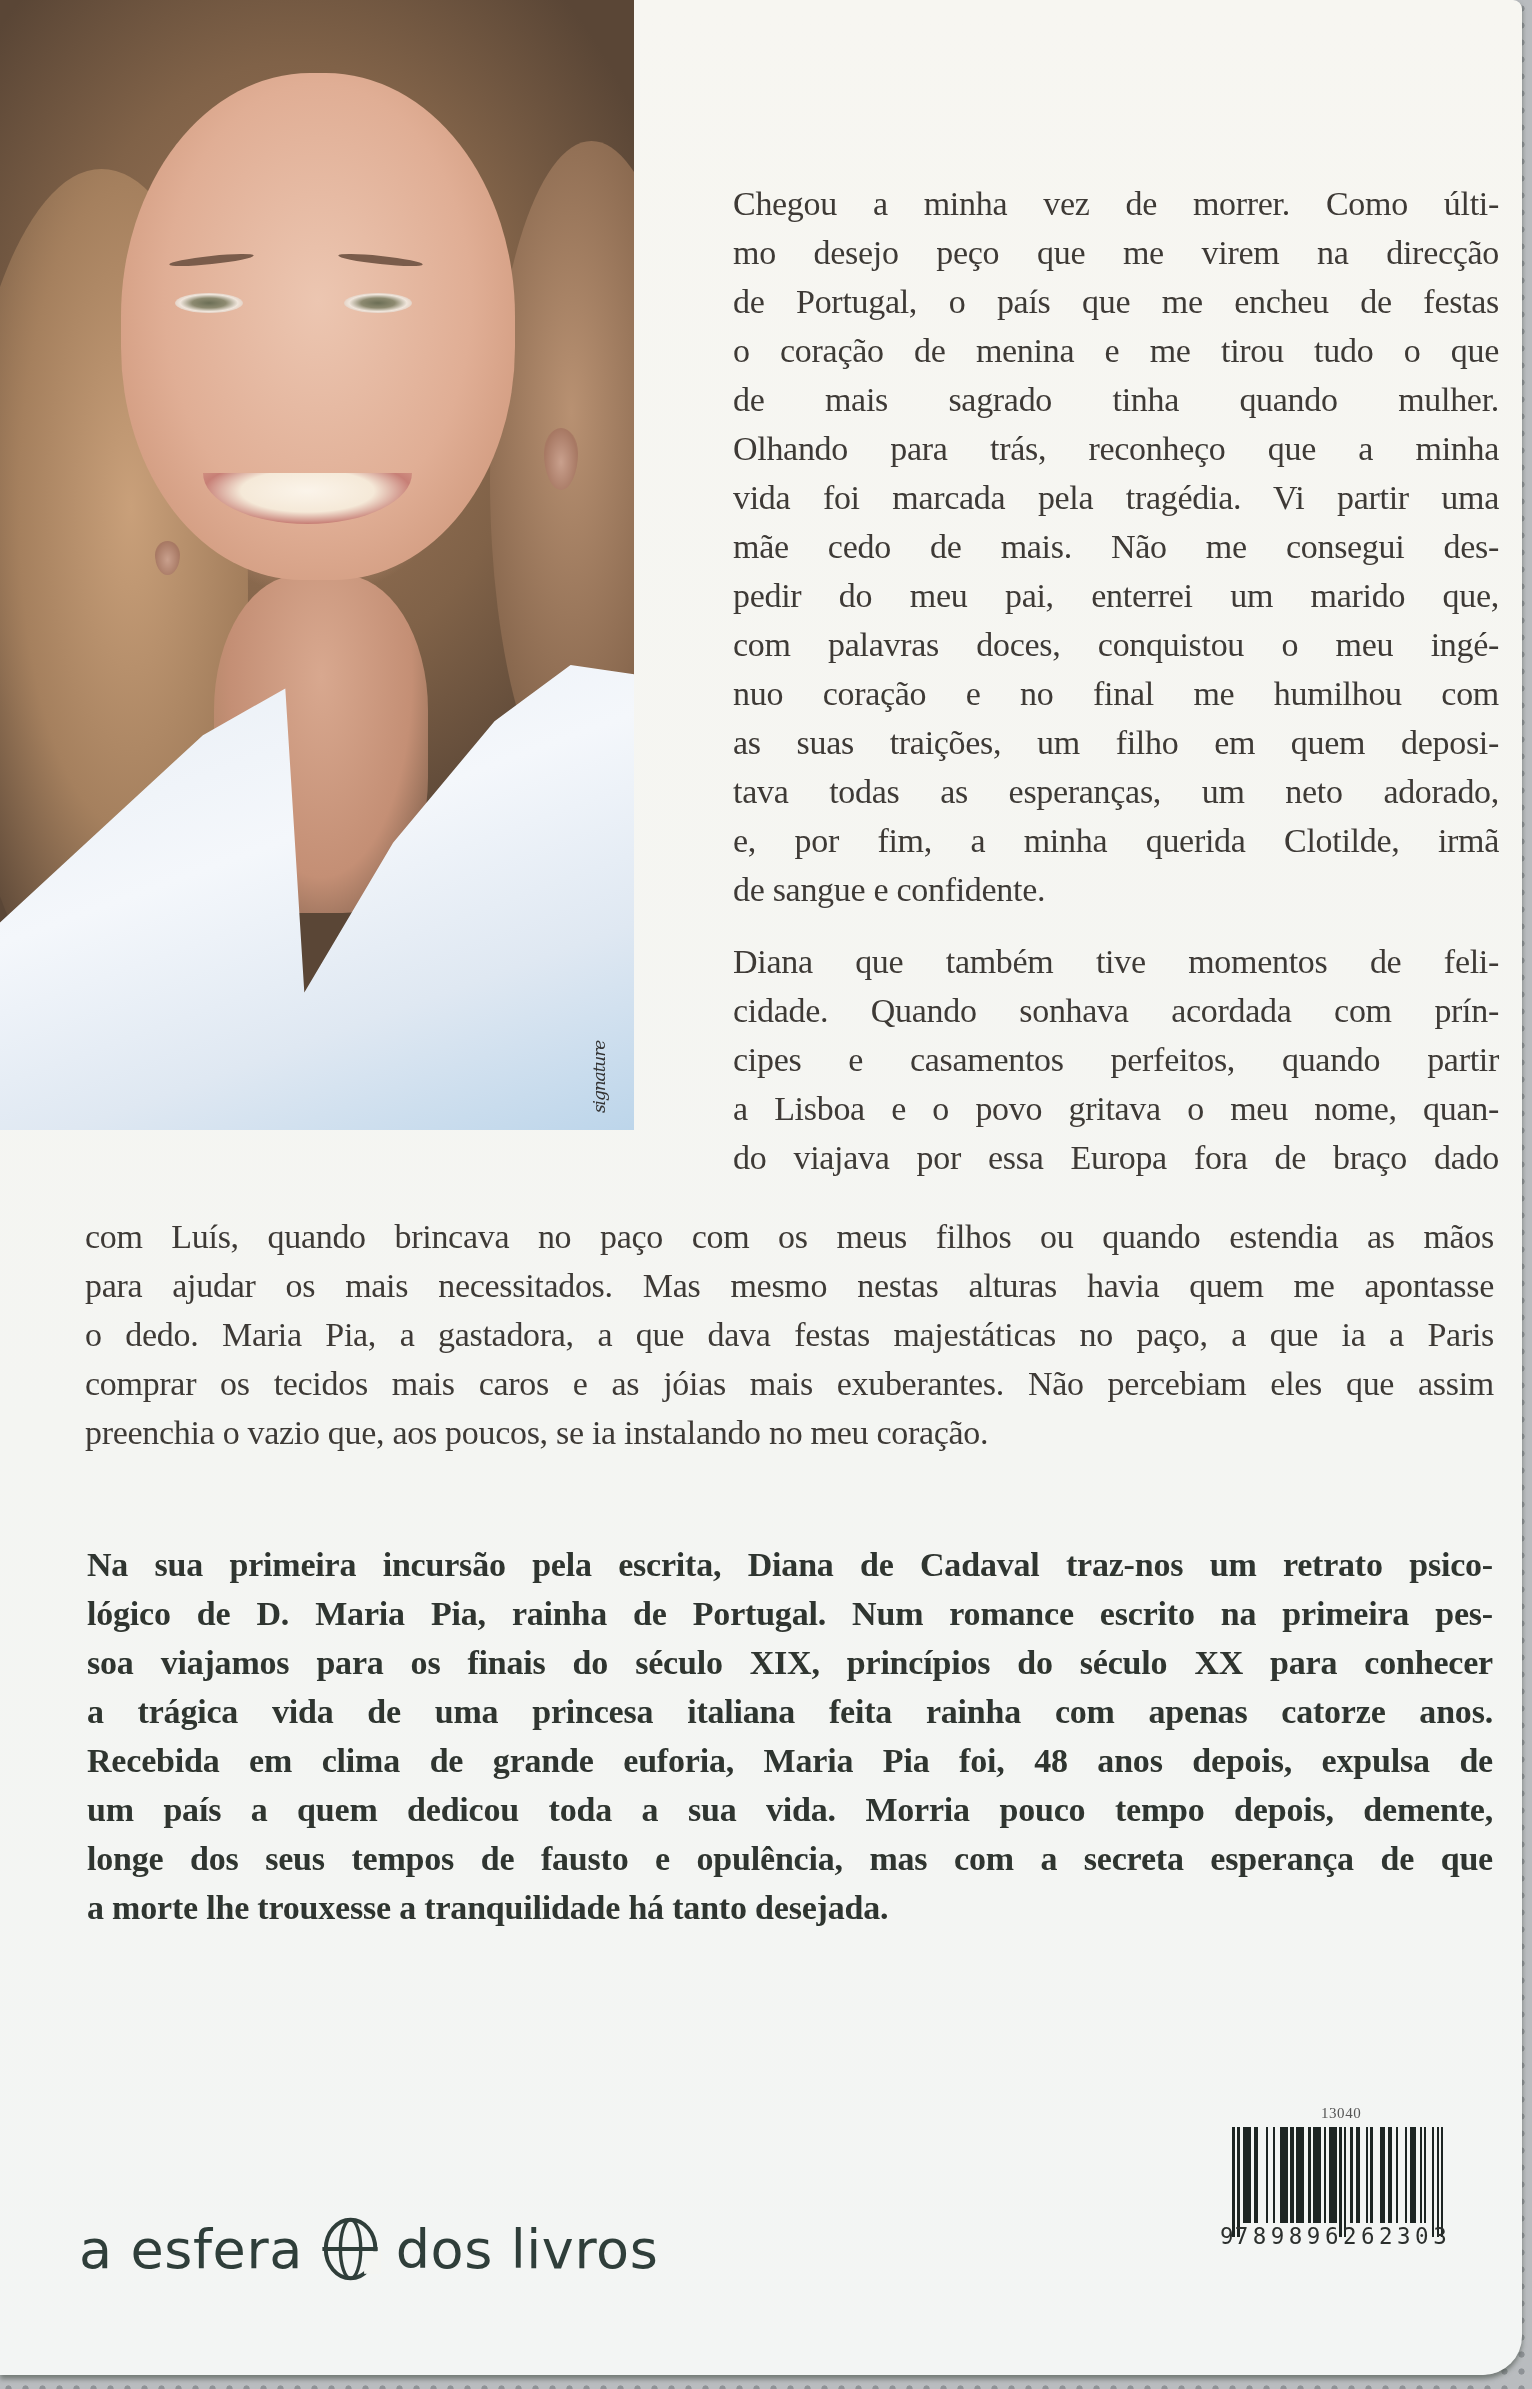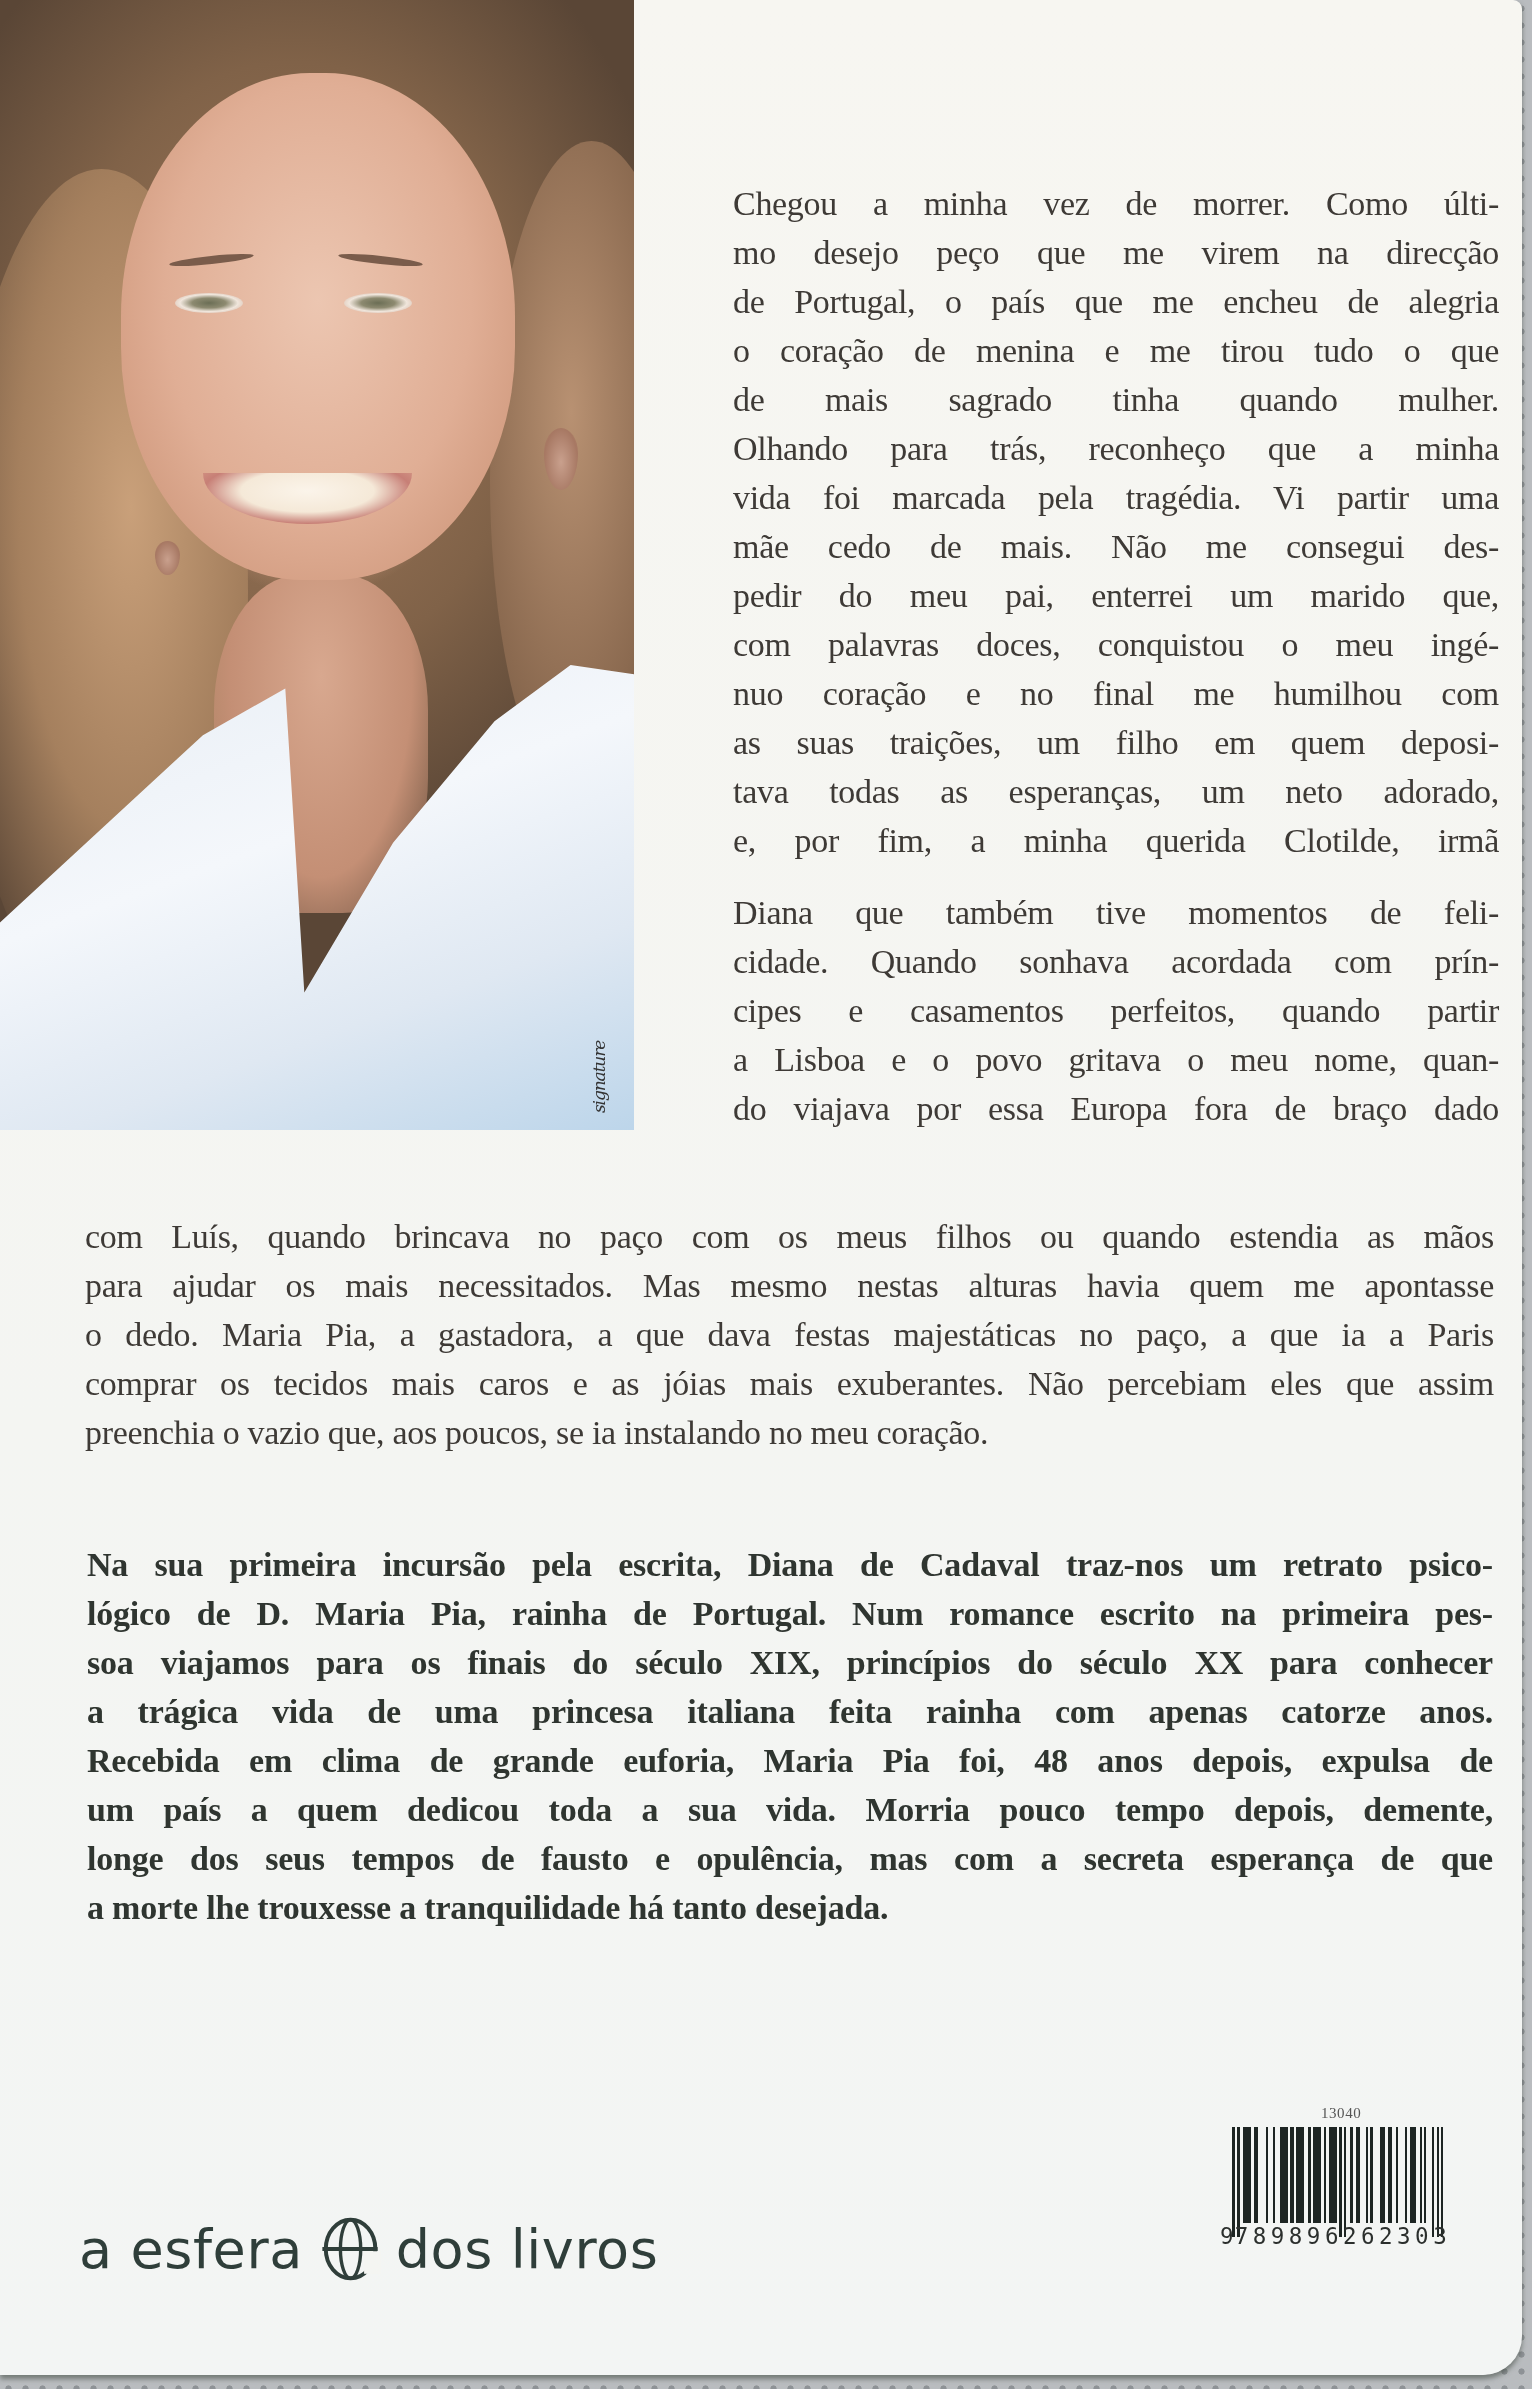--- a/index.html
+++ b/index.html
@@ -199,32 +199,33 @@
     <div class="earring" style="left:544px;top:428px;"></div>
     <div class="earring" style="left:155px;top:541px;width:25px;height:34px;"></div>
     <div class="shirt"></div>
     <div class="signature">signature</div>
   </div>
 
   <div class="col-right text">
     <div class="p1">
       <span class="line">Chegou a minha vez de morrer. Como últi-</span>
       <span class="line">mo desejo peço que me virem na direcção</span>
-      <span class="line">de Portugal, o país que me encheu de alegria</span>
+      <span class="line">de Portugal, o país que me encheu de festas</span>
       <span class="line">o coração de menina e me tirou tudo o que</span>
       <span class="line">de mais sagrado tinha quando mulher.</span>
       <span class="line">Olhando para trás, reconheço que a minha</span>
       <span class="line">vida foi marcada pela tragédia. Vi partir uma</span>
       <span class="line">mãe cedo de mais. Não me consegui des-</span>
       <span class="line">pedir do meu pai, enterrei um marido que,</span>
       <span class="line">com palavras doces, conquistou o meu ingé-</span>
       <span class="line">nuo coração e no final me humilhou com</span>
       <span class="line">as suas traições, um filho em quem deposi-</span>
       <span class="line">tava todas as esperanças, um neto adorado,</span>
       <span class="line">e, por fim, a minha querida Clotilde, irmã</span>
+      <span class="line last">de sangue e confidente.</span>
     </div>
     <div class="p2" style="margin-top:22.5px;">
       <span class="line">Diana que também tive momentos de feli-</span>
       <span class="line">cidade. Quando sonhava acordada com prín-</span>
       <span class="line">cipes e casamentos perfeitos, quando partir</span>
       <span class="line">a Lisboa e o povo gritava o meu nome, quan-</span>
       <span class="line">do viajava por essa Europa fora de braço dado</span>
     </div>
   </div>
 

